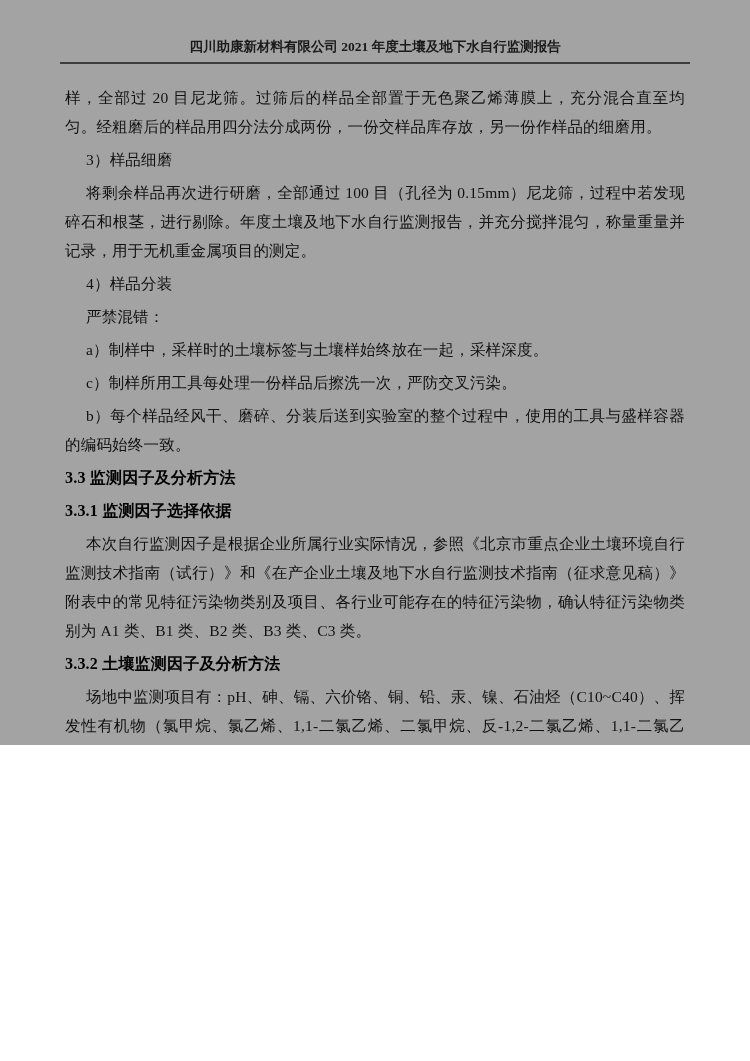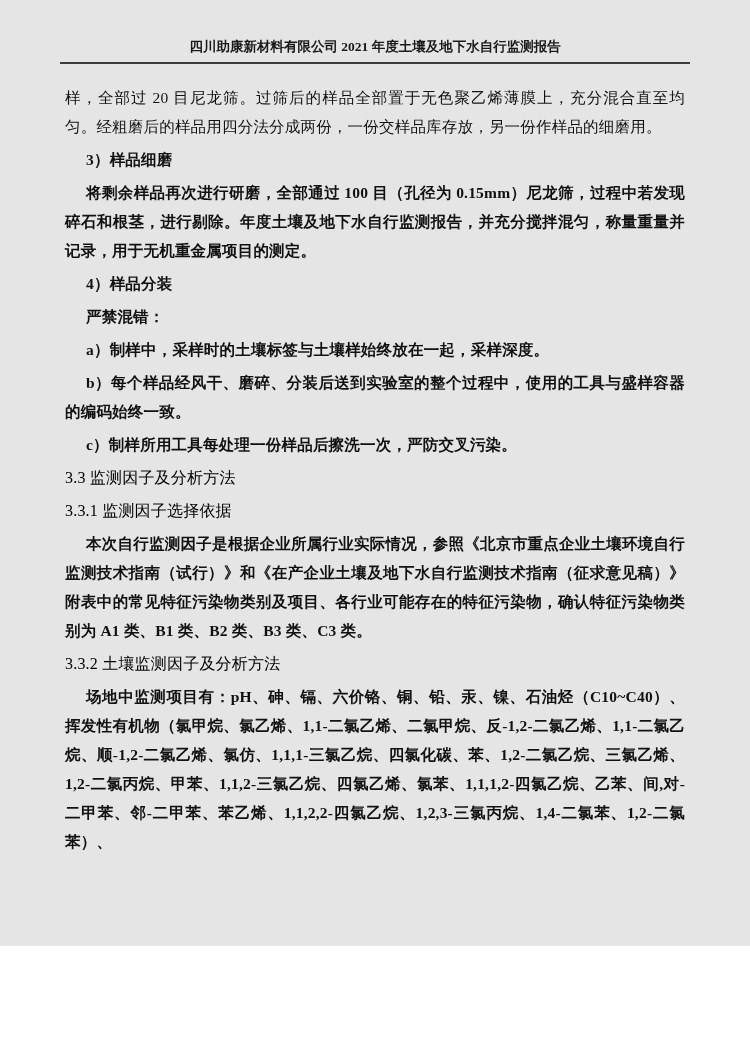--- a/index.html
+++ b/index.html
@@ -3,22 +3,22 @@
 <meta charset="utf-8">
 <style>
   html, body {
     margin: 0;
     padding: 0;
     background: #ffffff;
   }
   .page {
     position: relative;
     width: 750px;
-    height: 946px;
-    background: #e5e5e5;
+    height: 745px;
+    background: #a3a3a3;
     color: #111111;
     font-family: "Liberation Serif", "DejaVu Serif", serif;
     overflow: hidden;
     box-sizing: border-box;
   }
   .header {
     margin: 38px 60px 0 60px;
     text-align: center;
     font-size: 13.5px;
     line-height: 17px;
@@ -37,24 +37,23 @@
   }
   .body p {
     margin: 4px;
     padding: 0;
   }
   .cont {
     text-indent: 0;
   }
   .para {
     text-indent: 21px;
-    font-weight: bold;
   }
   .h2, .h3 {
-    font-weight: normal;
+    font-weight: bold;
     text-indent: 0;
     font-size: 16px;
     color: #000000;
   }
   .footer {
     position: absolute;
     top: 981px;
     left: 0;
     right: 0;
     text-align: center;
@@ -72,22 +71,22 @@
     <span>四川助康新材料有限公司 2021 年度土壤及地下水自行监测报告</span>
   </div>
 
   <div class="body">
     <p class="cont">样，全部过 20 目尼龙筛。过筛后的样品全部置于无色聚乙烯薄膜上，充分混合直至均匀。经粗磨后的样品用四分法分成两份，一份交样品库存放，另一份作样品的细磨用。</p>
     <p class="para">3）样品细磨</p>
     <p class="para">将剩余样品再次进行研磨，全部通过 100 目（孔径为 0.15mm）尼龙筛，过程中若发现碎石和根茎，进行剔除。年度土壤及地下水自行监测报告，并充分搅拌混匀，称量重量并记录，用于无机重金属项目的测定。</p>
     <p class="para">4）样品分装</p>
     <p class="para">严禁混错：</p>
     <p class="para">a）制样中，采样时的土壤标签与土壤样始终放在一起，采样深度。</p>
+    <p class="para">c）制样所用工具每处理一份样品后擦洗一次，严防交叉污染。</p>
     <p class="para">b）每个样品经风干、磨碎、分装后送到实验室的整个过程中，使用的工具与盛样容器的编码始终一致。</p>
-    <p class="para">c）制样所用工具每处理一份样品后擦洗一次，严防交叉污染。</p>
     <p class="h2">3.3 监测因子及分析方法</p>
     <p class="h3">3.3.1 监测因子选择依据</p>
     <p class="para">本次自行监测因子是根据企业所属行业实际情况，参照《北京市重点企业土壤环境自行监测技术指南（试行）》和《在产企业土壤及地下水自行监测技术指南（征求意见稿）》附表中的常见特征污染物类别及项目、各行业可能存在的特征污染物，确认特征污染物类别为 A1 类、B1 类、B2 类、B3 类、C3 类。</p>
     <p class="h3">3.3.2 土壤监测因子及分析方法</p>
     <p class="para">场地中监测项目有：pH、砷、镉、六价铬、铜、铅、汞、镍、石油烃（C10~C40）、挥发性有机物（氯甲烷、氯乙烯、1,1-二氯乙烯、二氯甲烷、反-1,2-二氯乙烯、1,1-二氯乙烷、顺-1,2-二氯乙烯、氯仿、1,1,1-三氯乙烷、四氯化碳、苯、1,2-二氯乙烷、三氯乙烯、1,2-二氯丙烷、甲苯、1,1,2-三氯乙烷、四氯乙烯、氯苯、1,1,1,2-四氯乙烷、乙苯、间,对-二甲苯、邻-二甲苯、苯乙烯、1,1,2,2-四氯乙烷、1,2,3-三氯丙烷、1,4-二氯苯、1,2-二氯苯）、</p>
   </div>
 
   <div class="footer">
     <span>18</span>
   </div>

